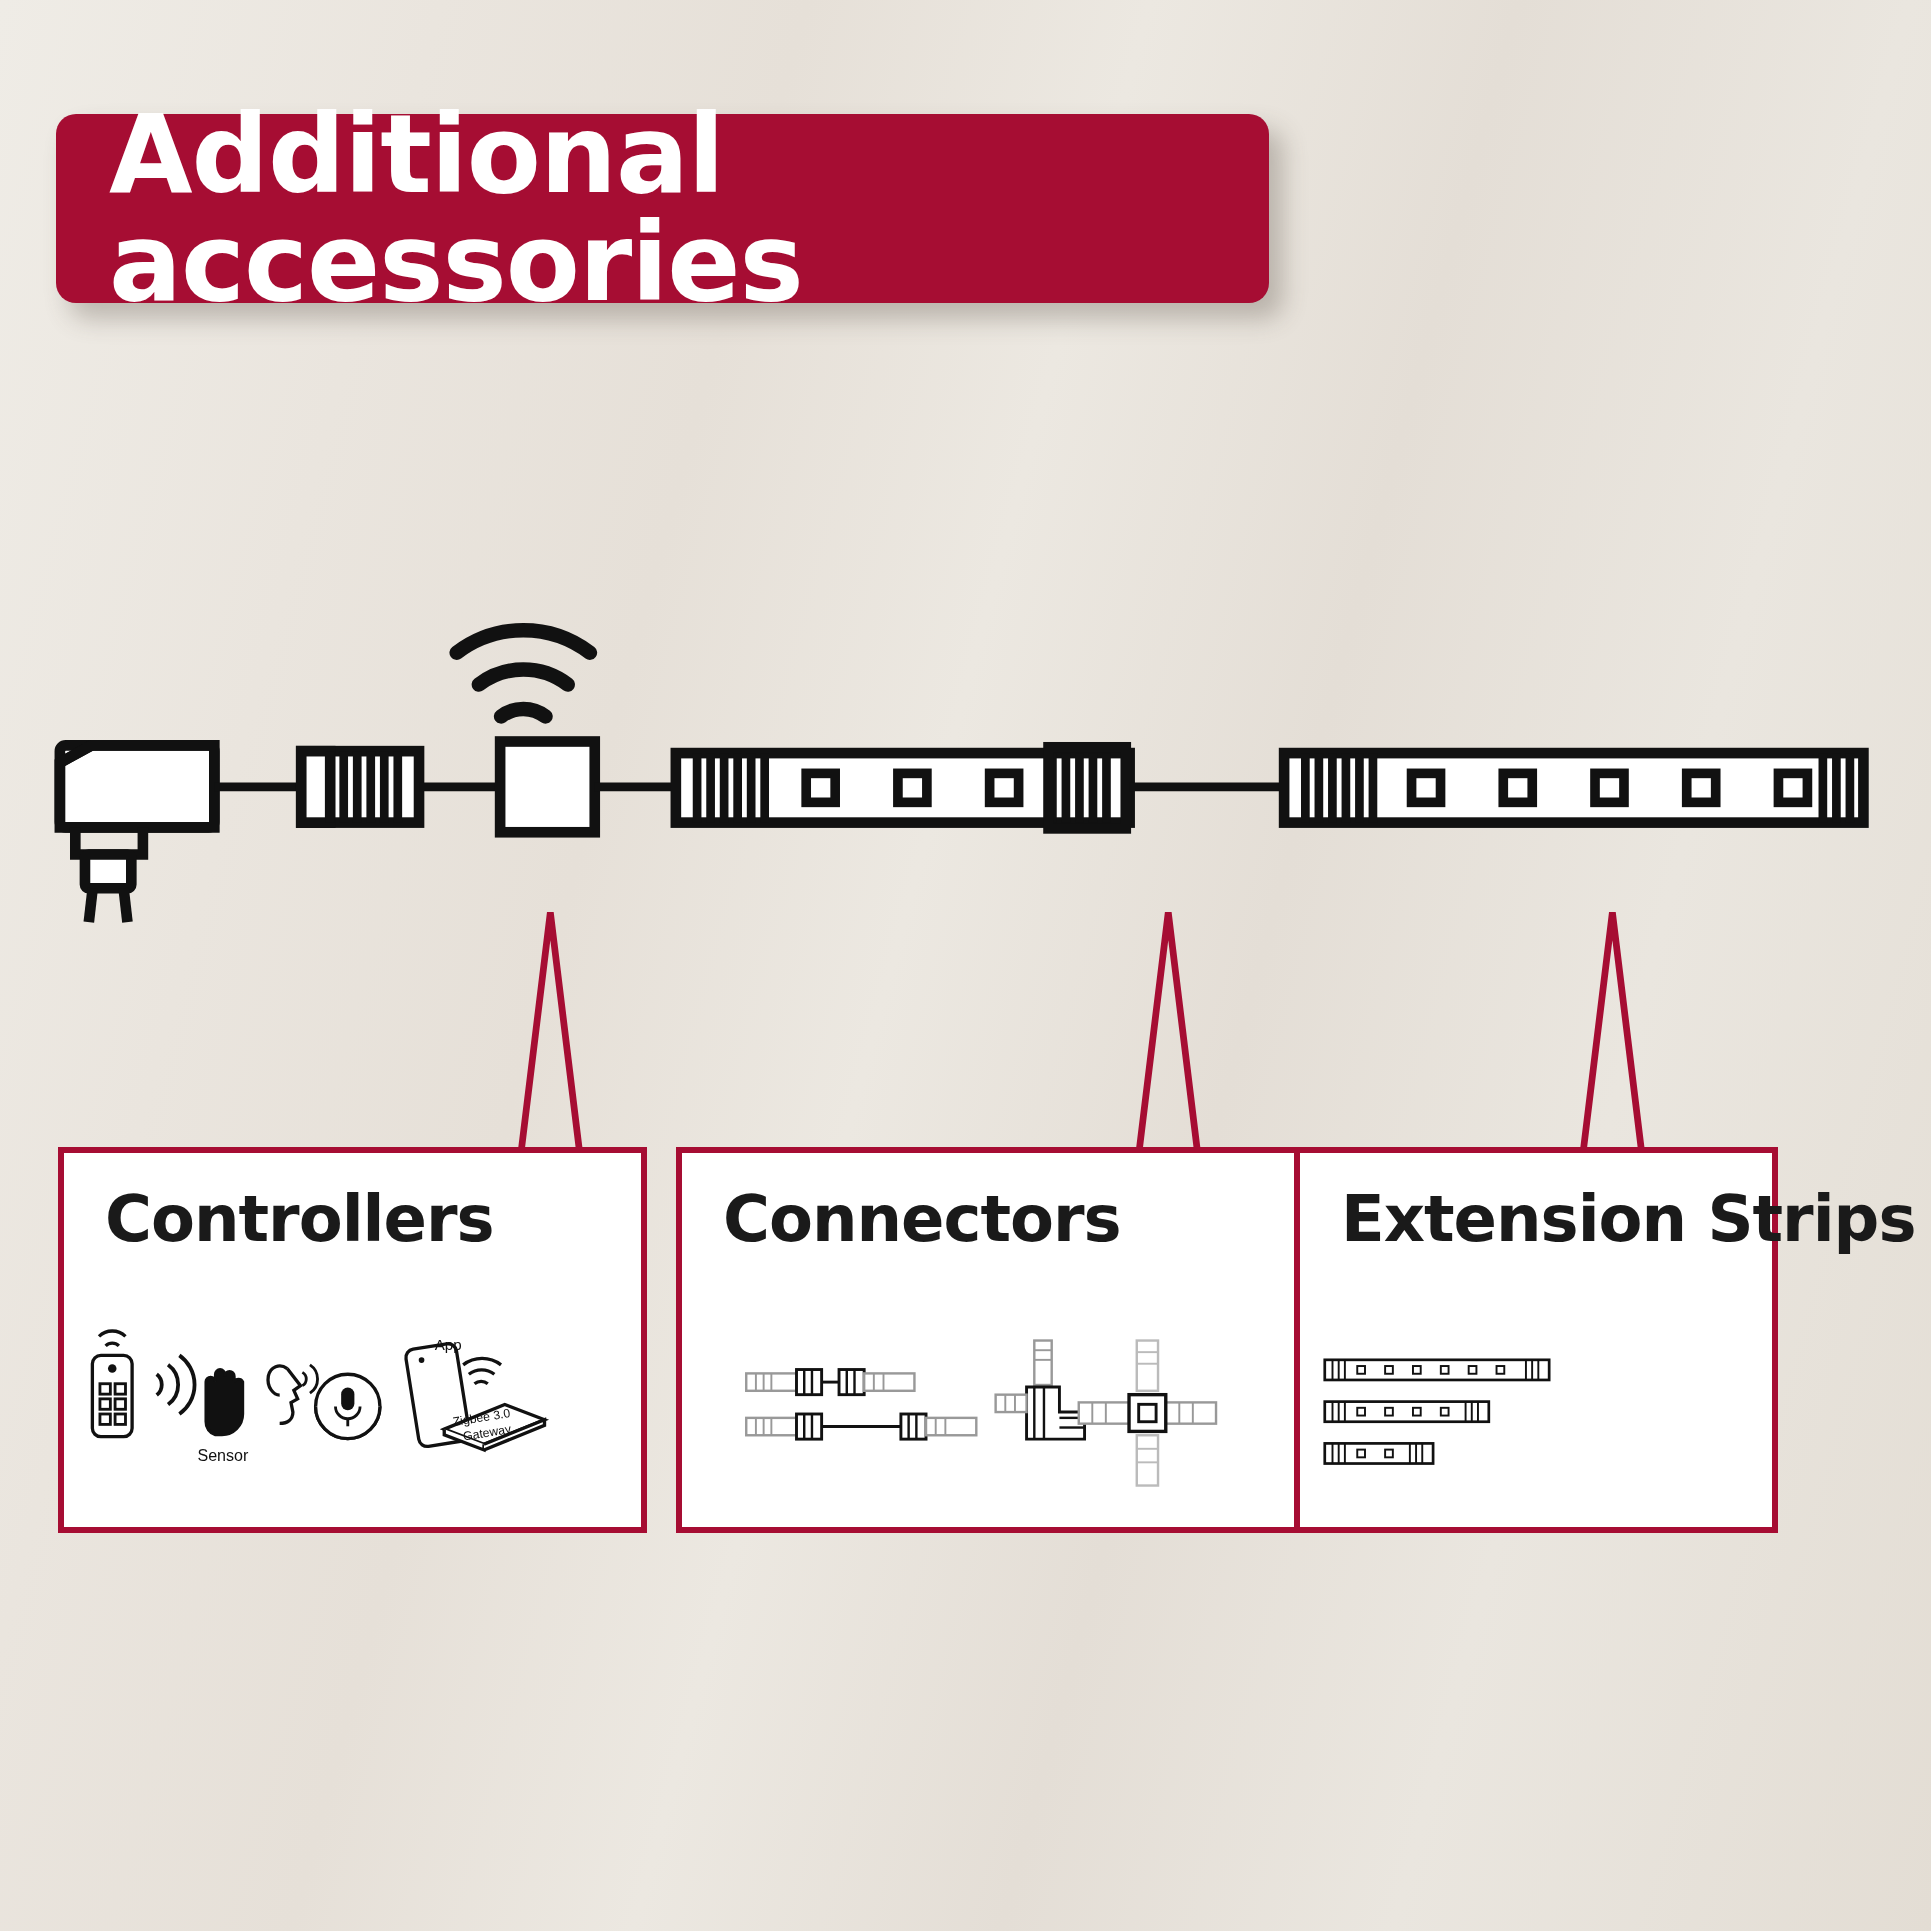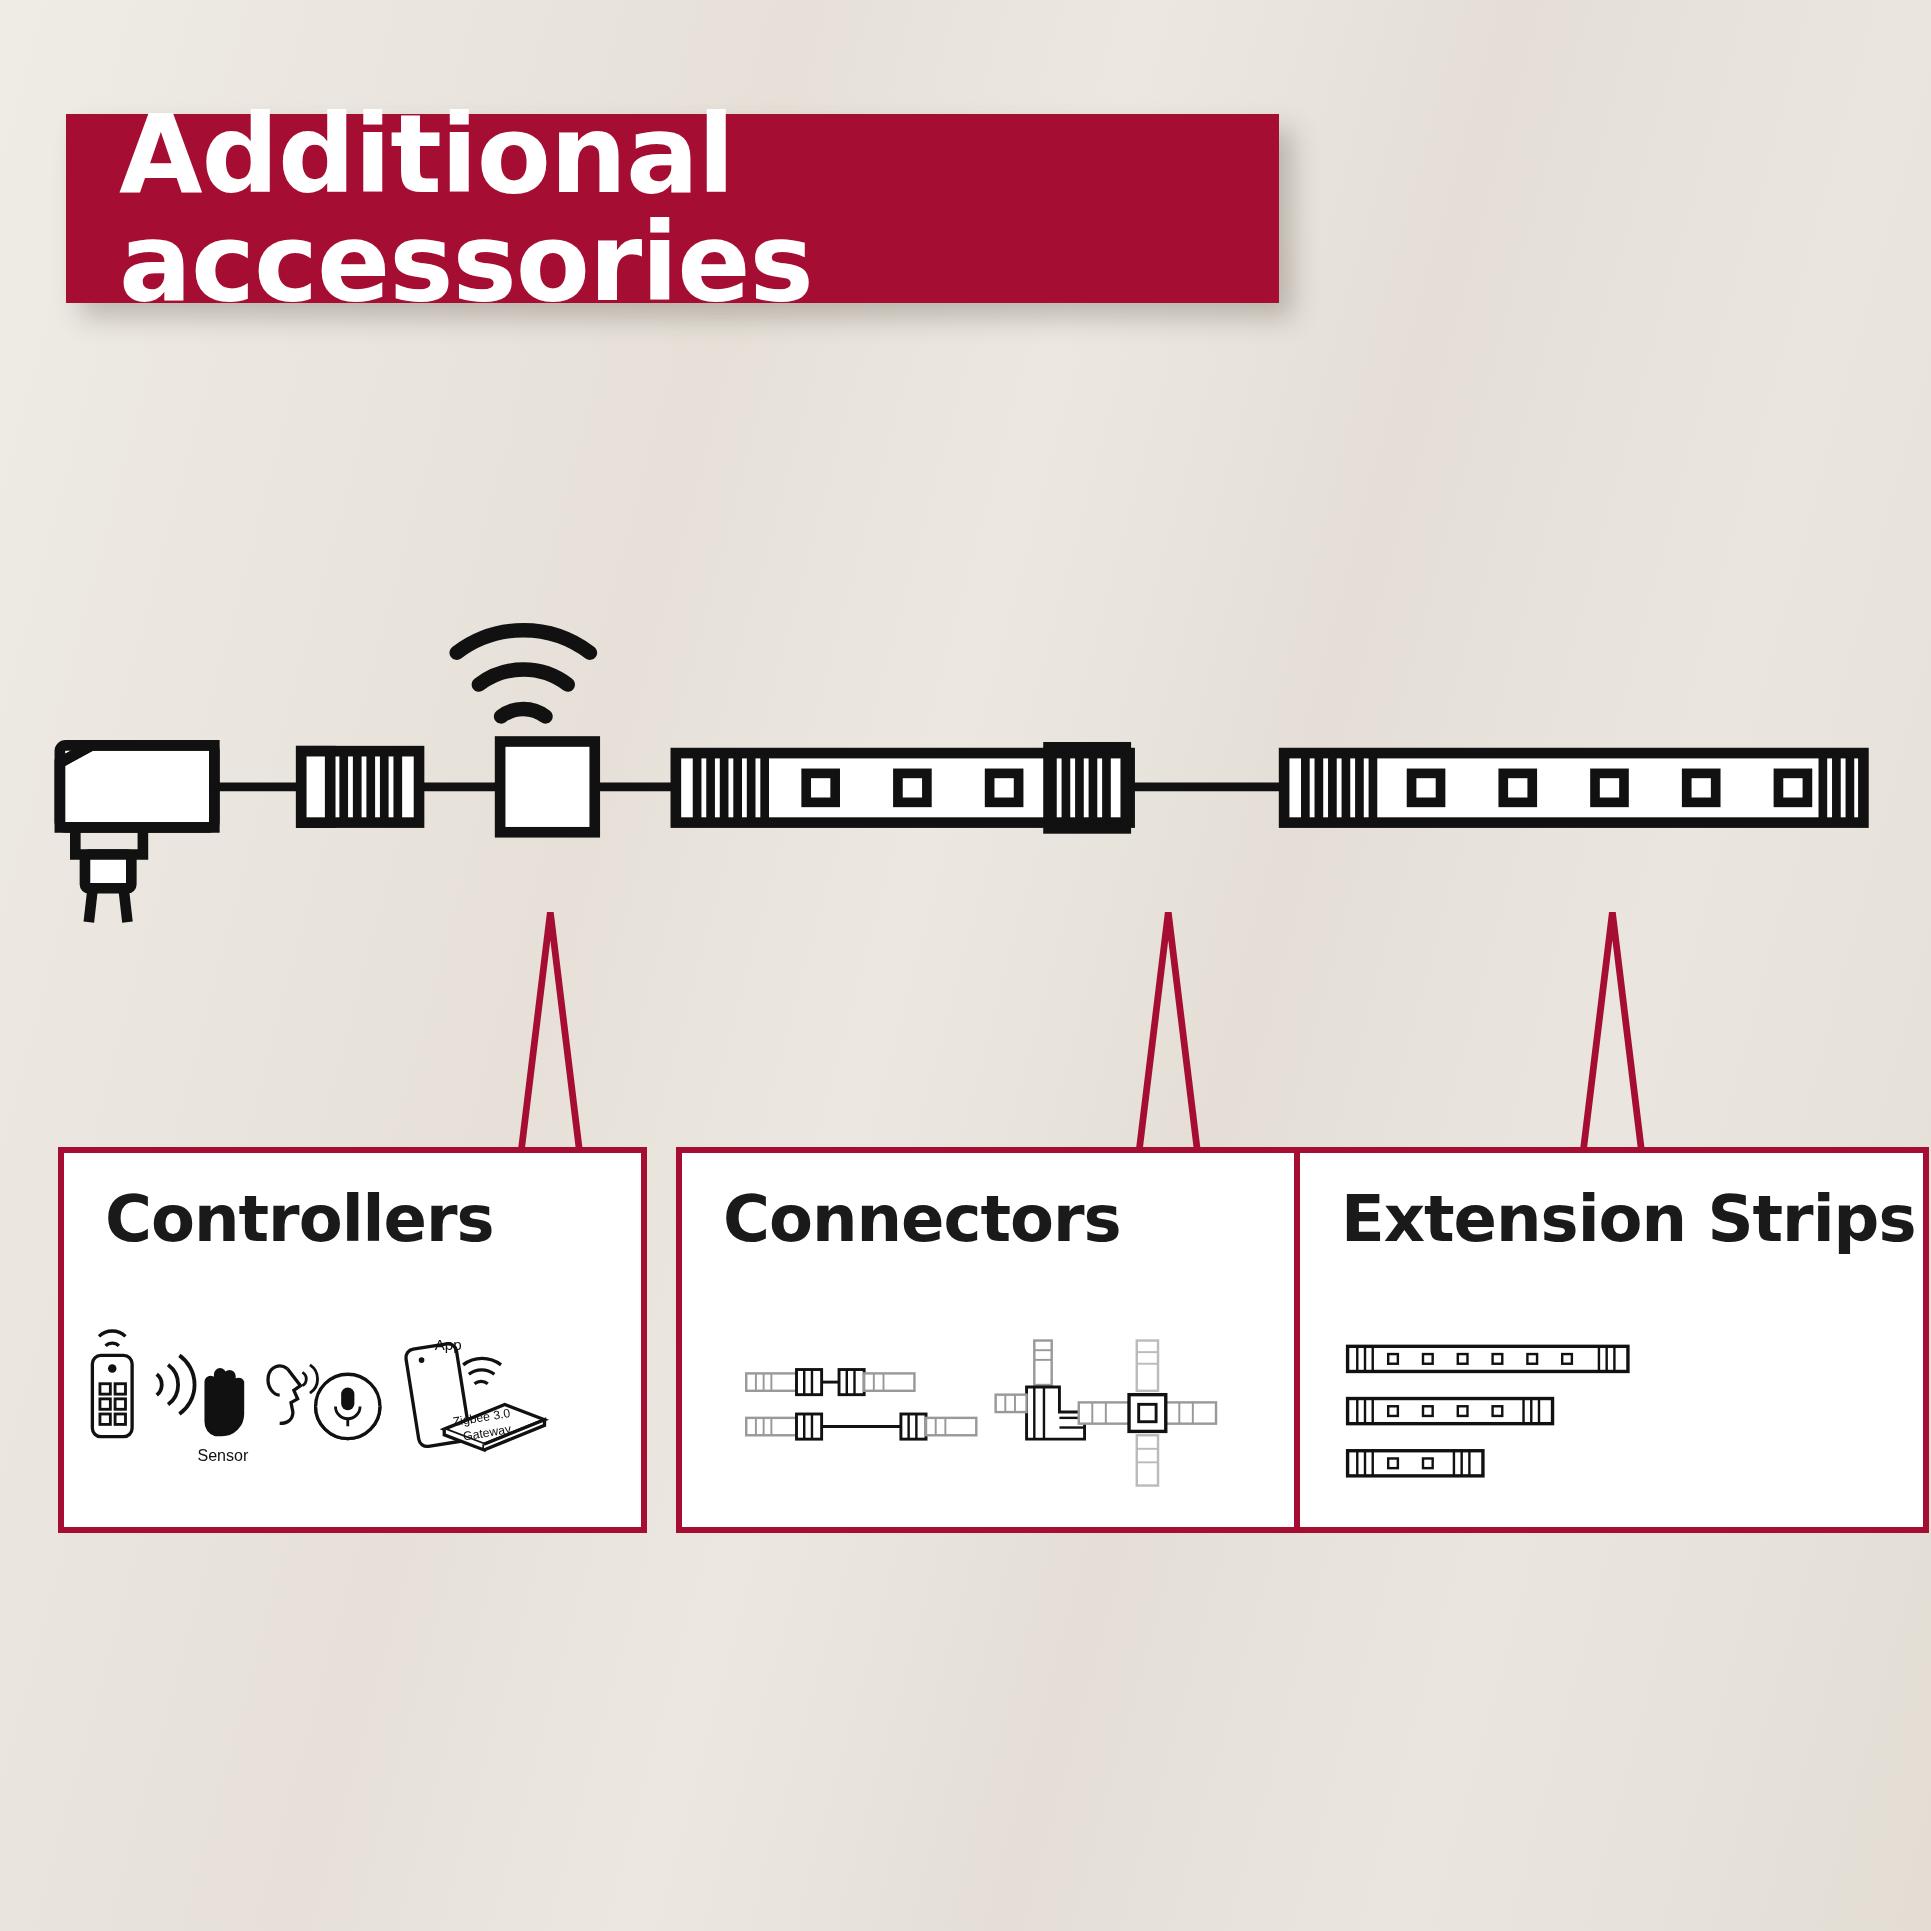--- a/index.html
+++ b/index.html
@@ -23,28 +23,29 @@
         #eae5de 18%,
         #e6e0d8 33%,
         #ece8e1 47%,
         #e4ded6 62%,
         #eae6df 78%,
         #e3ddd4 100%);
   }
   
   #title-banner {
     position: absolute;
-    left: 66px;
+    left: 56px;
     top: 114px;
     width: 1213px;
     height: 189px;
     background: #a60d33;
     box-shadow: 13.5px 15.4px 25px rgba(80, 70, 60, 0.30);
     display: flex;
     align-items: center;
+    border-radius: 20px;
   }
   #title-text {
     color: #ffffff;
     font-size: 108px;
     font-weight: bold;
     letter-spacing: -1px;
     margin-left: 53px;
     font-family: "DejaVu Sans", sans-serif;
     line-height: 1;
   }
@@ -69,21 +70,21 @@
     left: 41px;
     font-size: 64px;
     font-weight: bold;
     color: #1a1a1a;
     font-family: "DejaVu Sans", sans-serif;
     white-space: nowrap;
     letter-spacing: -1px;
   }
   #card-controllers { left: 58px;  top: 1147px; width: 589px; height: 386px; text-decoration: underline; }
   #card-connectors  { left: 676px; top: 1147px; width: 676px; height: 386px; }
-  #card-extension   { left: 1294px;top: 1147px; width: 635px; height: 386px; }
+  #card-extension   { left: 1294px;top: 1147px; width: 484px; height: 386px; }
   .card-art {
     position: absolute;
     left: 0;
     top: 145px;
     width: 100%;
     height: 232px;
   }
   .small-label {
     font-family: "Liberation Sans", sans-serif;
     fill: #111;

